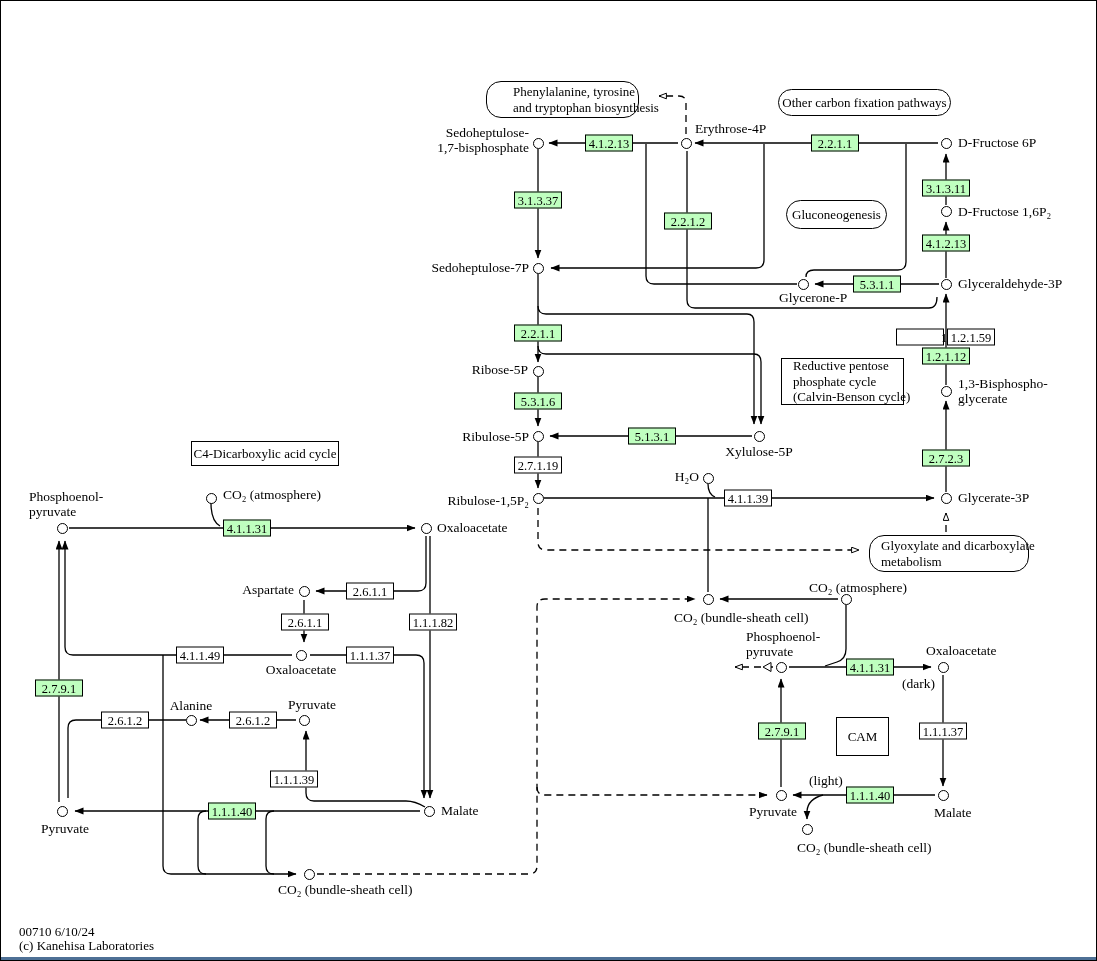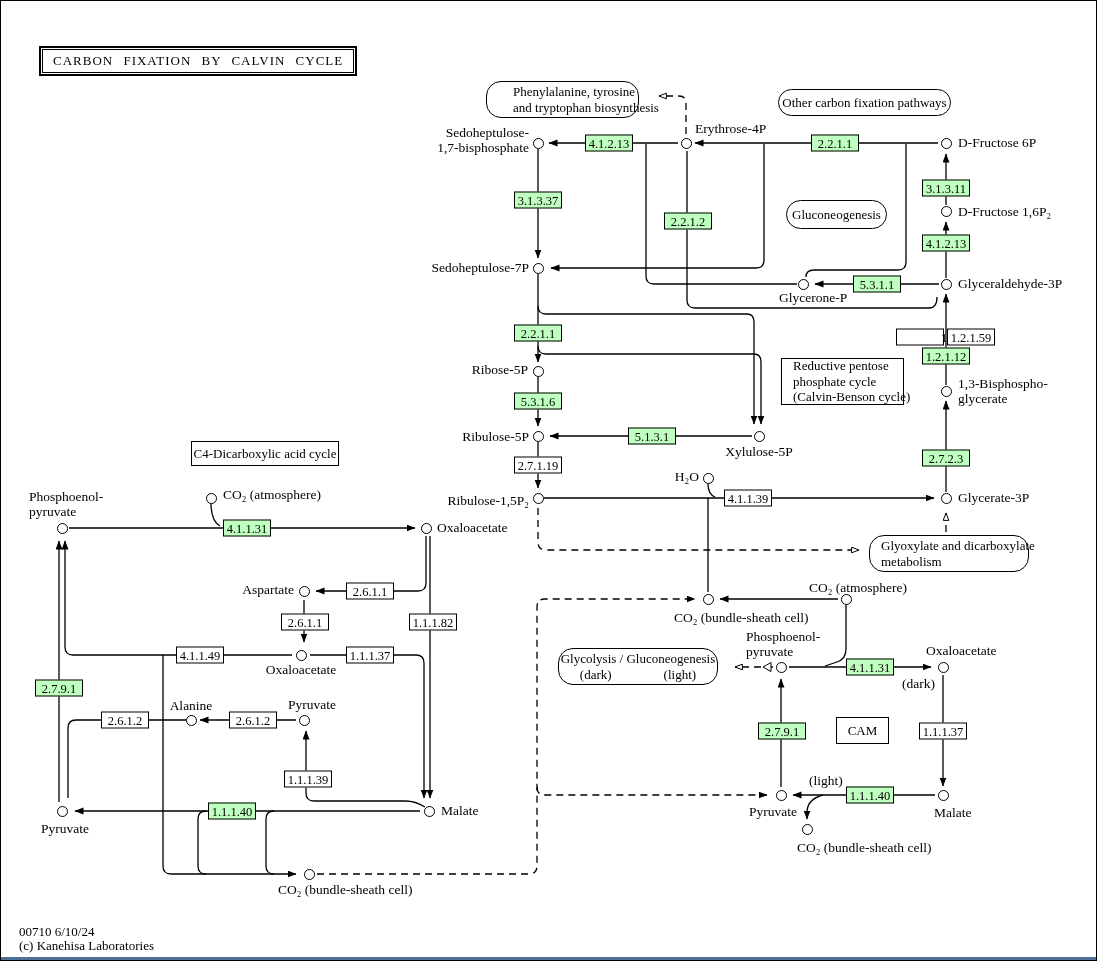--- a/index.html
+++ b/index.html
@@ -92,23 +92,20 @@
       <path d="M685,133 L685,102 Q685,95 678,95 L658,95" marker-end="url(#mo)"></path>
       <path d="M537,507 L537,541 Q537,549 545,549 L858,549" marker-end="url(#mo)"></path>
       <path d="M945,531 L945,512" marker-end="url(#mo)"></path>
       <path d="M316,873 L528,873 Q536,873 536,865 L536,606 Q536,598 544,598 L694,598" marker-end="url(#ma)"></path>
       <path d="M536,786 Q536,794 544,794 L766,794" marker-end="url(#ma)"></path>
       <path d="M772,666 L734,666" marker-end="url(#mo)"></path>
     </g>
     <polygon points="762,666 770,661.5 770,670.5" fill="#fff" stroke="#000" stroke-width="1"></polygon>
   </svg>
 
-  <div id="title-box">
-    <div id="title-inner">CARBON FIXATION BY CALVIN CYCLE</div>
-  </div>
 
   <div class="footer-line" style="top:924px">00710 6/10/24</div>
   <div class="footer-line" style="top:938px">(c) Kanehisa Laboratories</div>
 
   <div id="bottom-strip"></div>
 <div class="node" style="left: 531.5px; top: 136.5px;"></div>
     <div class="lbl" style="left: 528px; top: 140px; transform: translate(-100%, -50%); text-align: right;">Sedoheptulose-
 1,7-bisphosphate</div>
     <div class="node" style="left: 679.5px; top: 136.5px;"></div>
     <div class="lbl" style="left: 694px; top: 128px; transform: translate(0px, -50%); text-align: left;">Erythrose-4P</div>
@@ -193,32 +190,30 @@
     <div class="ebox" style="left: 747px; top: 497px;">4.1.1.39</div>
     <div class="ebox green" style="left: 246px; top: 527px;">4.1.1.31</div>
     <div class="ebox" style="left: 369px; top: 590px;">2.6.1.1</div>
     <div class="ebox" style="left: 304px; top: 621px;">2.6.1.1</div>
     <div class="ebox" style="left: 432px; top: 621px;">1.1.1.82</div>
     <div class="ebox" style="left: 199px; top: 654px;">4.1.1.49</div>
     <div class="ebox" style="left: 369px; top: 654px;">1.1.1.37</div>
     <div class="ebox green" style="left: 58px; top: 687px;">2.7.9.1</div>
     <div class="ebox" style="left: 124px; top: 719px;">2.6.1.2</div>
     <div class="ebox" style="left: 252px; top: 719px;">2.6.1.2</div>
-    <div class="ebox" style="left: 307px; top: 778px;">1.1.1.39</div>
+    <div class="ebox" style="left: 293px; top: 778px;">1.1.1.39</div>
     <div class="ebox green" style="left: 231px; top: 810px;">1.1.1.40</div>
     <div class="ebox green" style="left: 869px; top: 666px;">4.1.1.31</div>
     <div class="ebox green" style="left: 781px; top: 730px;">2.7.9.1</div>
     <div class="ebox" style="left: 942px; top: 730px;">1.1.1.37</div>
     <div class="ebox green" style="left: 869px; top: 794px;">1.1.1.40</div>
     <div class="pbox" style="left: 485px; top: 80px; width: 153px; height: 37px; justify-content: flex-start; text-align: left; padding-left: 26px;">Phenylalanine, tyrosine
 and tryptophan biosynthesis</div>
     <div class="pbox" style="left: 777px; top: 88px; width: 173px; height: 27px;">Other carbon fixation pathways</div>
     <div class="pbox" style="left: 785px; top: 199px; width: 101px; height: 29px;">Gluconeogenesis</div>
     <div class="pbox" style="left: 868px; top: 534px; width: 160px; height: 37px; justify-content: flex-start; text-align: left; padding-left: 11px;">Glyoxylate and dicarboxylate
 metabolism</div>
-    <div class="pbox" style="left: 557px; top: 647px; width: 160px; height: 37px;">Glycolysis / Gluconeogenesis
-(dark)                (light)</div>
     <div class="fbox" style="left: 190px; top: 440px; width: 148px; height: 25px;">C4-Dicarboxylic acid cycle</div>
     <div class="fbox" style="left: 780px; top: 357px; width: 123px; height: 47px; justify-content: flex-start; text-align: left; padding-left: 11px;">Reductive pentose
 phosphate cycle
 (Calvin-Benson cycle)</div>
-    <div class="fbox" style="left: 835px; top: 716px; width: 53px; height: 27px;">CAM</div>
+    <div class="fbox" style="left: 835px; top: 716px; width: 53px; height: 39px;">CAM</div>
   </div>
 
 </body></html>

